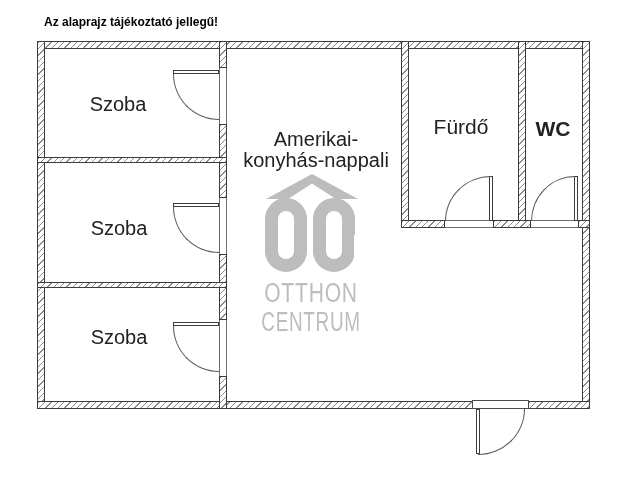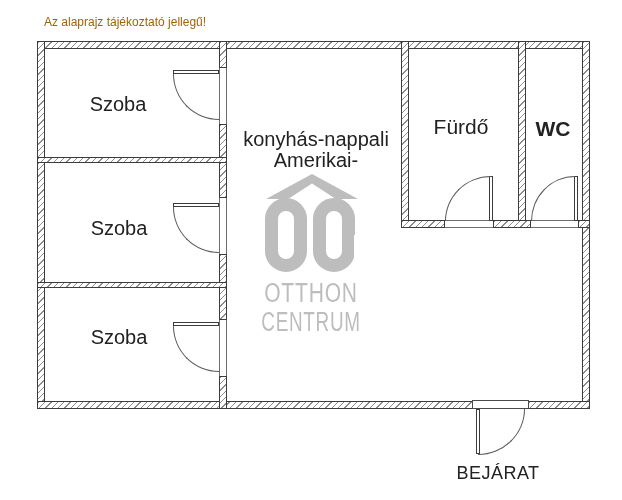--- a/index.html
+++ b/index.html
@@ -23,21 +23,21 @@
   
   .arc-bl{position:absolute;box-sizing:border-box;border-left:1px solid #5a5a5a;border-bottom:1px solid #5a5a5a;border-bottom-left-radius:100% 100%;}
   .arc-tl{position:absolute;box-sizing:border-box;border-left:1px solid #5a5a5a;border-top:1px solid #5a5a5a;border-top-left-radius:100% 100%;}
   .arc-br{position:absolute;box-sizing:border-box;border-right:1px solid #5a5a5a;border-bottom:1px solid #5a5a5a;border-bottom-right-radius:100% 100%;}
   
   .room-label{
     position:absolute;transform:translate(-50%,-50%);
     font-size:20px;line-height:21px;text-align:center;color:#222;white-space:nowrap;
   }
   .small-label{font-size:21px;}
-  .disclaimer{position:absolute;left:44px;top:15px;font-size:12px;color:#a16207;}
+  .disclaimer{position:absolute;left:44px;top:15px;font-size:12px;color:#000000;font-weight:bold;}
   .entrance-label{
     position:absolute;transform:translate(-50%,-50%);
     font-size:18px;letter-spacing:0.5px;color:#222;white-space:nowrap;
   }
   .wm-roof{
     position:absolute;left:266px;top:174px;width:92px;height:25px;background:#bdbdbd;
     clip-path:polygon(0 100%,50% 0,100% 100%,76% 100%,50% 38%,24% 100%);
   }
   .wm-o{position:absolute;left:265px;top:198px;width:42px;height:74px;border:13px solid #bdbdbd;border-radius:21px;box-sizing:border-box;}
   .wm-c{position:absolute;left:313px;top:198px;width:42px;height:74px;border:13px solid #bdbdbd;border-radius:21px;box-sizing:border-box;}
@@ -108,22 +108,21 @@
   <div class="arc-tl" style="left:531px;top:176px;width:44px;height:45px;"></div>
 
   <div class="leaf" style="left:476px;top:409px;width:4px;height:45px;"></div>
   <div class="arc-br" style="left:478px;top:409px;width:47px;height:46px;"></div>
 
   <div class="room-label" style="left:118px;top:104px;">Szoba</div>
   <div class="room-label" style="left:119px;top:228px;">Szoba</div>
   <div class="room-label" style="left:119px;top:337px;">Szoba</div>
 
   <div class="room-label" style="left:316px;top:150px;">
+    <div>Amerikai-</div>
     <div>konyhás-nappali</div>
-    <div>Amerikai-</div>
   </div>
 
   <div class="room-label small-label" style="left:461px;top:126px;">Fürdő</div>
   <div class="room-label small-label" style="left:553px;top:128px;font-weight:bold;">WC</div>
 
-  <div class="entrance-label" style="left:498px;top:473px;">BEJÁRAT</div>
 
 </div>
 
 </body></html>

